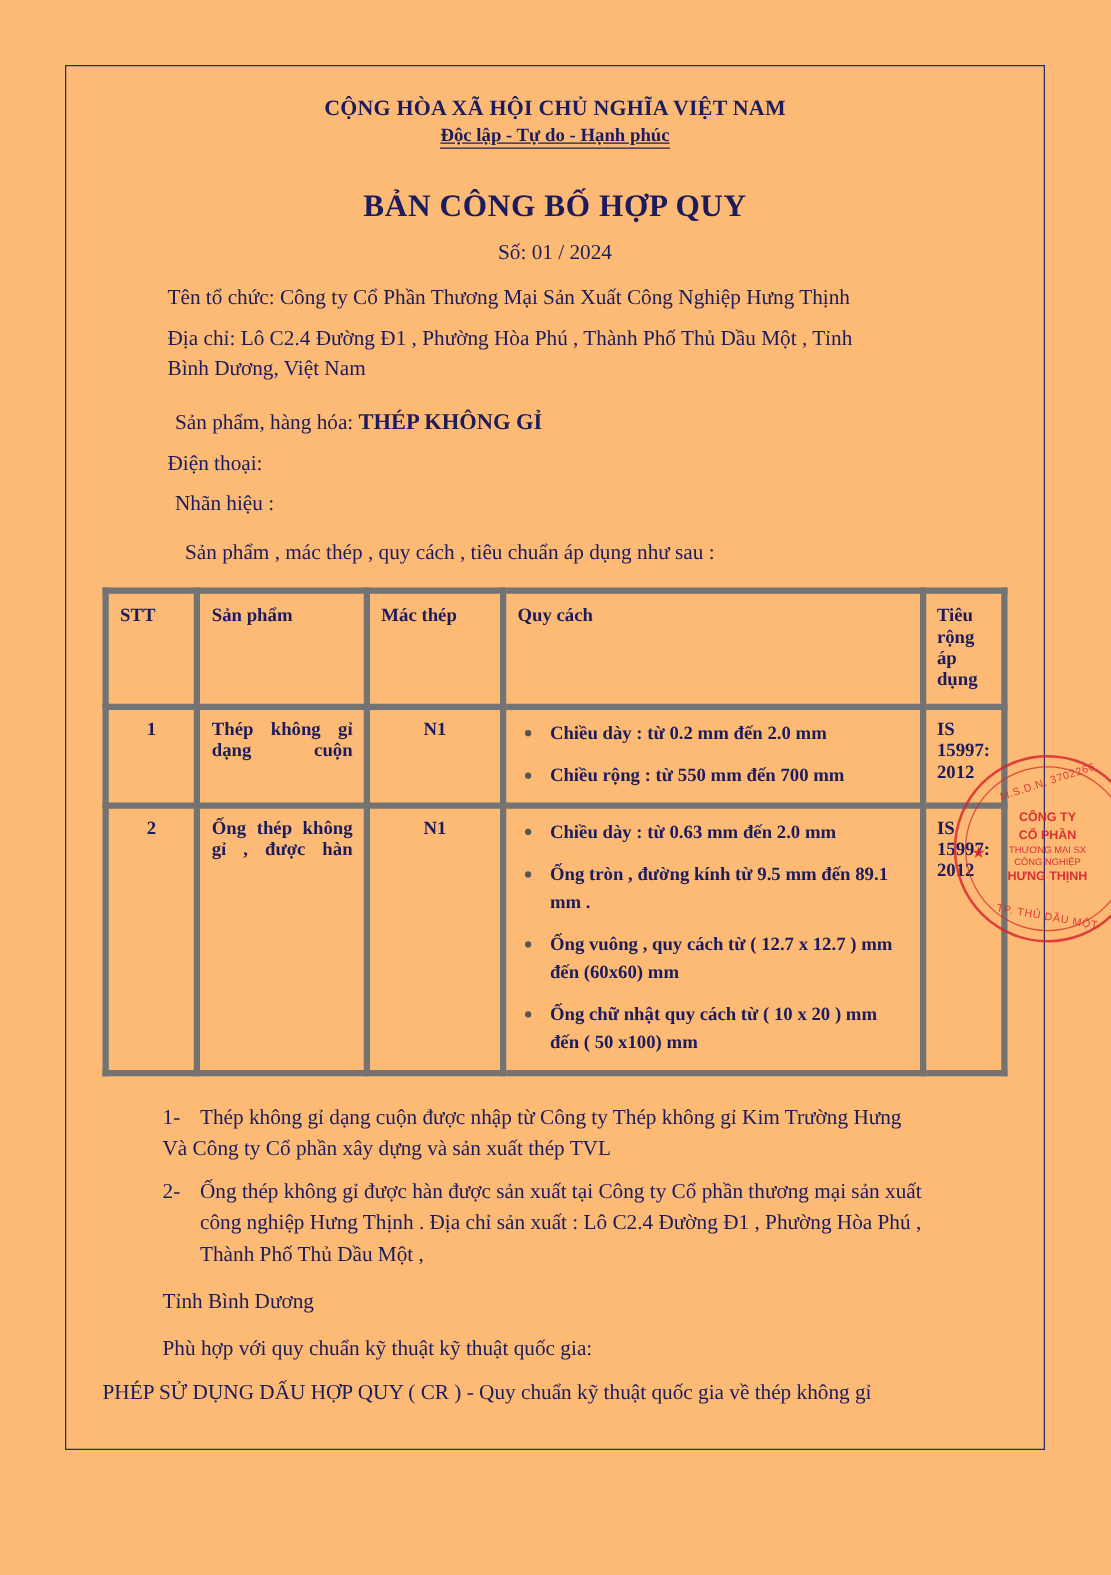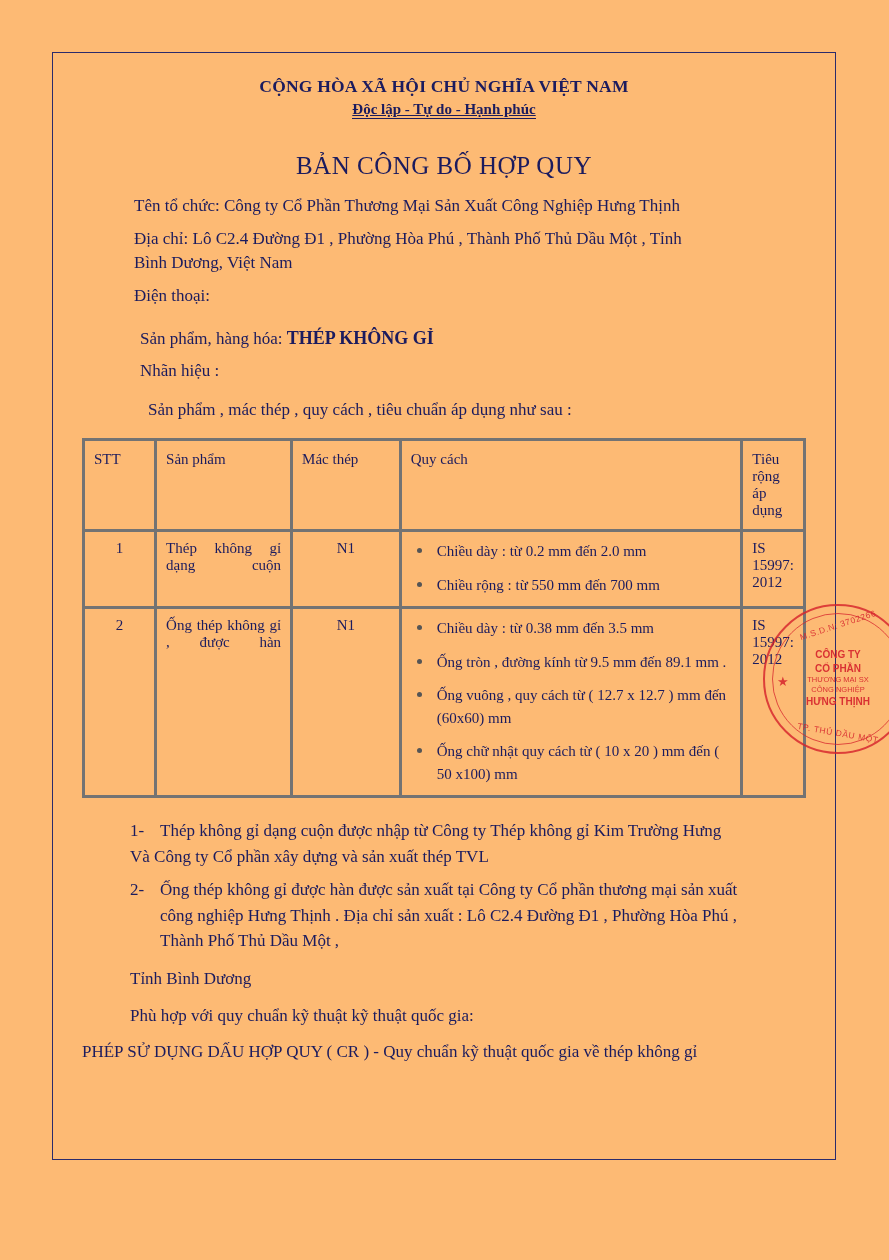--- a/index.html
+++ b/index.html
@@ -56,21 +56,21 @@
     color: #1b1b5e;
     margin-top: 4px;
     text-decoration: underline;
   }
   .national-sub span {
     border-bottom: 1.2px solid #1b1b5e;
     padding-bottom: 1px;
   }
   .doc-title {
     text-align: center;
-    font-weight: normal;
+    font-weight: bold;
     font-size: 25px;
     color: #1b1b5e;
     margin-top: 34px;
     letter-spacing: 0.5px;
   }
   .doc-number {
     text-align: center;
     font-size: 17px;
     color: #1b1b5e;
     margin-top: 12px;
@@ -87,24 +87,24 @@
   .hdr-strong { font-weight: bold; font-size: 18px; }
 
   table.spec {
     width: 100%;
     border-collapse: collapse;
     margin-top: 16px;
     font-size: 15px;
     color: #1b1b5e;
   }
   table.spec th, table.spec td {
-    border: 3px solid #737373;
+    border: 5px solid #737373;
     vertical-align: top;
     padding: 8px 9px;
-    font-weight: normal;
+    font-weight: bold;
   }
   table.spec th {
     text-align: left;
     padding-top: 10px;
     padding-bottom: 10px;
   }
   .col-stt { width: 52px; text-align: center; }
   .col-sp  { width: 118px; }
   .col-mac { width: 90px; text-align: center; }
   .col-qc  { width: 330px; }
@@ -229,31 +229,32 @@
 
 <div class="page">
   <div class="doc-border"></div>
 
   <div class="content">
 
     <div class="national-title">CỘNG HÒA XÃ HỘI CHỦ NGHĨA VIỆT NAM</div>
     <div class="national-sub"><span>Độc lập - Tự do - Hạnh phúc</span></div>
 
     <div class="doc-title">BẢN CÔNG BỐ HỢP QUY</div>
+    <div class="doc-number">Số: 01 / 2024</div>
 
     <div class="para indent1">Tên tổ chức: Công ty Cổ Phần Thương Mại Sản Xuất Công Nghiệp Hưng Thịnh</div>
     <div class="para indent1" style="margin-top:8px;">
       <span>Địa chỉ: Lô C2.4 Đường Đ1 , Phường Hòa Phú , Thành Phố Thủ Dầu Một , Tỉnh</span><br>
       <span>Bình Dương, Việt Nam</span>
     </div>
-    <div class="para indent1" style="margin-top:8px;">Điện thoại:</div>
-
     <div class="para indent2" style="margin-top:16px;">
       <span>Sản phẩm, hàng hóa: </span><span class="hdr-strong">THÉP KHÔNG GỈ</span>
     </div>
+
+    <div class="para indent1" style="margin-top:8px;">Điện thoại:</div>
     <div class="para indent2" style="margin-top:8px;">Nhãn hiệu :</div>
     <div class="para indent3" style="margin-top:14px;">Sản phẩm , mác thép , quy cách , tiêu chuẩn áp dụng như sau :</div>
 
     <table class="spec">
       <thead>
         <tr>
           <th class="col-stt">STT</th>
           <th class="col-sp">Sản phẩm</th>
           <th class="col-mac">Mác thép</th>
           <th class="col-qc">Quy cách</th>
@@ -272,21 +273,21 @@
             </ul>
           </td>
           <td>IS 15997: 2012</td>
         </tr>
         <tr>
           <td class="c-stt">2</td>
           <td class="just">Ống thép không gỉ , được hàn</td>
           <td class="c-mac">N1</td>
           <td>
             <ul class="qc">
-              <li>Chiều dày : từ 0.38 mm đến 3.5 mm</li>
+              <li>Chiều dày : từ 0.63 mm đến 2.0 mm</li>
               <li>Ống tròn , đường kính từ 9.5 mm đến 89.1 mm .</li>
               <li>Ống vuông , quy cách từ ( 12.7 x 12.7 ) mm đến (60x60) mm</li>
               <li>Ống chữ nhật quy cách từ ( 10 x 20 ) mm đến ( 50 x100) mm</li>
             </ul>
           </td>
           <td>IS 15997: 2012</td>
         </tr>
       </tbody>
     </table>
 

